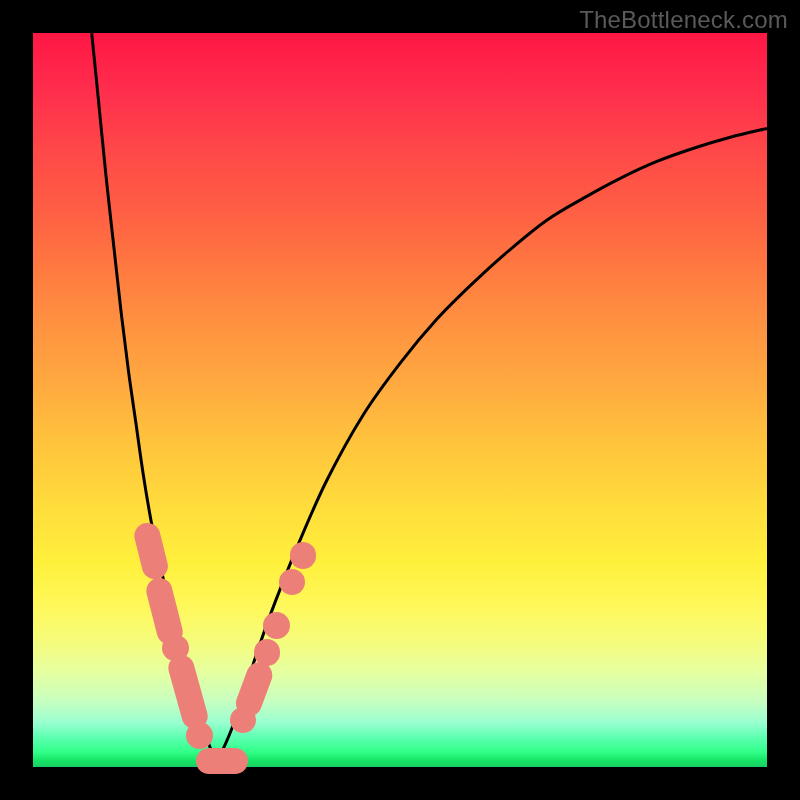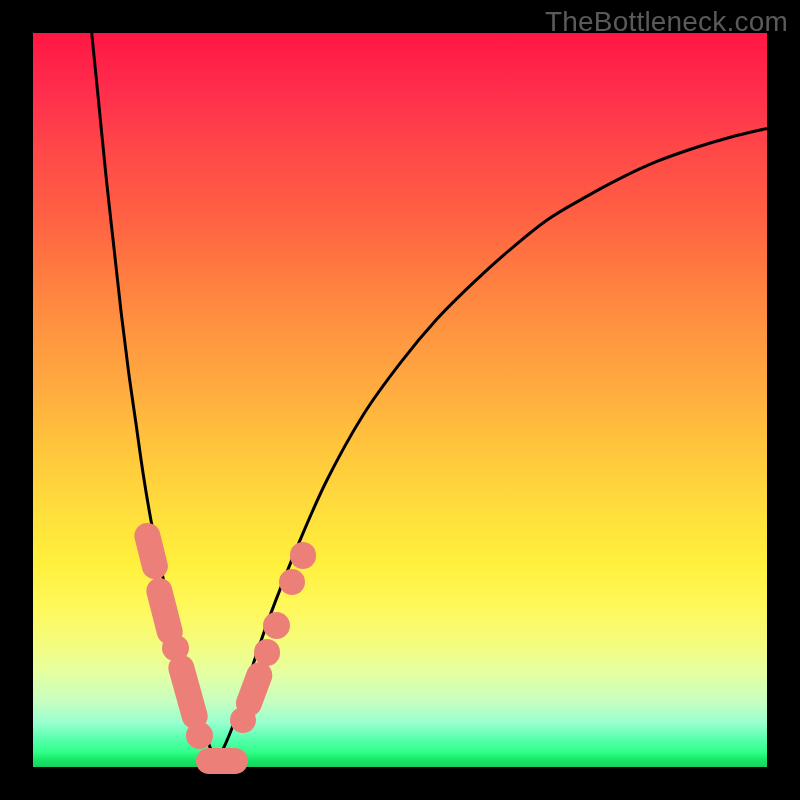--- a/index.html
+++ b/index.html
@@ -30,21 +30,21 @@
         #5cffb0 96%,
         #30ff88 98%,
         #18e868 99%,
         #16d060 100%);
     }
     .watermark {
       position: absolute;
       top: 6px;
       right: 12px;
       font-family: Arial, Helvetica, sans-serif;
-      font-size: 28px;
+      font-size: 24px;
       font-weight: 500;
       color: #5a5a5a;
       letter-spacing: 0.2px;
     }
     .marker {
       position: absolute;
       background: #ec8079;
       border-radius: 999px;
     }
     svg.curves {

